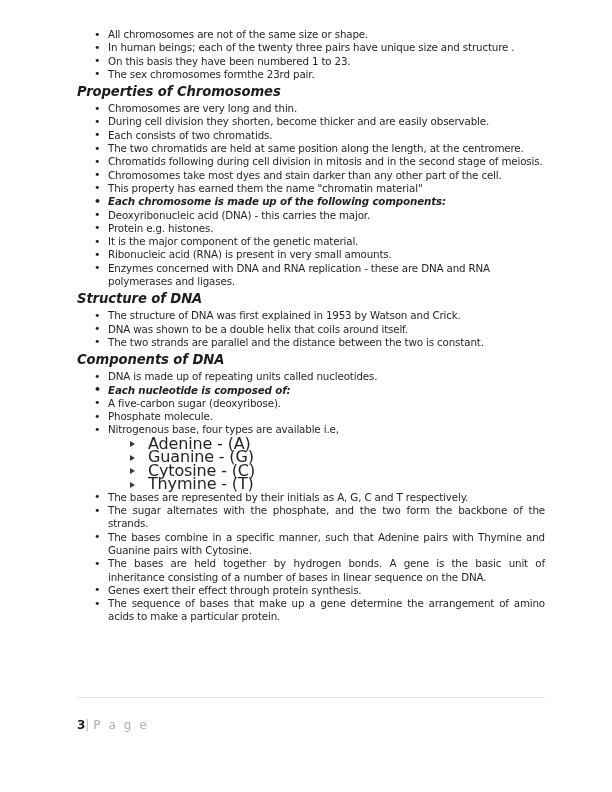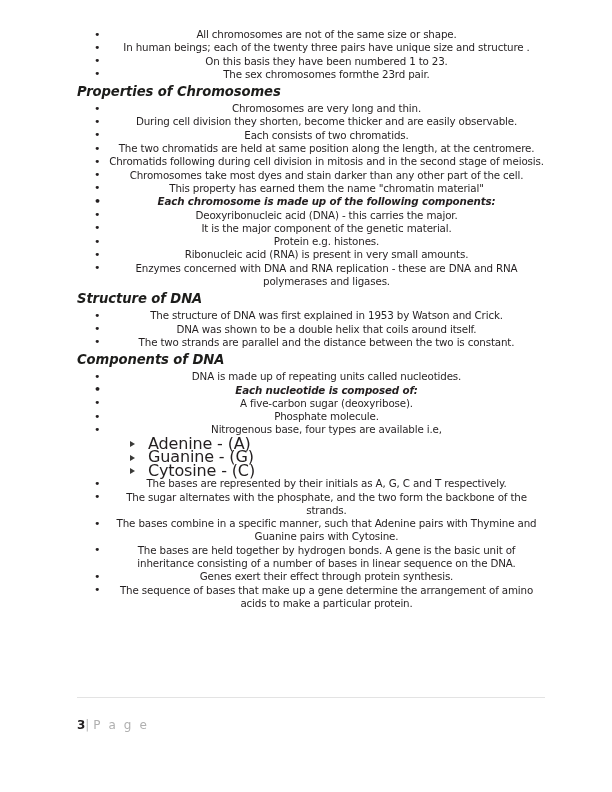--- a/index.html
+++ b/index.html
@@ -52,21 +52,20 @@
 
   ul.blist > li {
     position: relative;
     font-family: "DejaVu Sans", sans-serif;
     font-size: 10.3px;
     line-height: 13.3px;
     color: #231f20;
     padding-left: 31px;
     margin: 0;
     letter-spacing: -0.15px;
-    text-align: center;
   }
 
   ul.blist > li::before {
     content: "\2022";
     position: absolute;
     left: 17px;
     top: -0.5px;
     font-size: 11px;
     line-height: 13.3px;
     color: #231f20;
@@ -170,22 +169,22 @@
     <ul class="blist group-tight">
       <li>Chromosomes are very long and thin.</li>
       <li>During cell division they shorten, become thicker and are easily observable.</li>
       <li>Each consists of two chromatids.</li>
       <li>The two chromatids are held at same position along the length, at the centromere.</li>
       <li>Chromatids following during cell division in mitosis and in the second stage of meiosis.</li>
       <li>Chromosomes take most dyes and stain darker than any other part of the cell.</li>
       <li>This  property has earned them the name "chromatin material"</li>
       <li class="emphasis">Each chromosome is made up of the following components:</li>
       <li>Deoxyribonucleic acid (DNA) - this carries the major.</li>
+      <li>Protein e.g. histones.</li>
       <li> It is the major component of the genetic material.</li>
-      <li>Protein e.g. histones.</li>
       <li>Ribonucleic acid (RNA) is present in very small amounts.</li>
       <li>Enzymes concerned with DNA and RNA replication - these are DNA and RNA polymerases and ligases.</li>
     </ul>
 
     <div class="heading">Structure of DNA</div>
     <ul class="blist group-loose">
       <li>The structure of DNA was first explained in 1953 by Watson and Crick.</li>
       <li>DNA was shown to be a double helix that coils around itself.</li>
       <li>The two strands are parallel and the distance between the two is constant.</li>
     </ul>
@@ -197,20 +196,21 @@
     </ul>
     <ul class="blist group-tight">
       <li>A five-carbon sugar (deoxyribose).</li>
       <li>Phosphate molecule.</li>
       <li>Nitrogenous base, four types are available i.e,</li>
     </ul>
     <ul class="alist">
       <li>Adenine - (A)</li>
       <li>Guanine - (G)</li>
       <li>Cytosine - (C)</li>
+      <li>Thymine - (T)</li>
     </ul>
     <ul class="blist group-just">
       <li class="spaced-before">The bases are represented by their initials as A, G, C and T respectively.</li>
       <li>The sugar alternates with the phosphate, and the two form the backbone of the strands.</li>
       <li>The bases combine in a specific manner, such that Adenine pairs with Thymine and Guanine pairs with Cytosine.</li>
       <li>The bases are held together by hydrogen bonds. A gene is the basic unit of inheritance consisting of a number of bases in linear sequence on the DNA.</li>
       <li>Genes exert their effect through protein synthesis.</li>
       <li>The sequence of bases that make up a gene determine the arrangement of amino acids to make a particular protein.</li>
     </ul>
 

